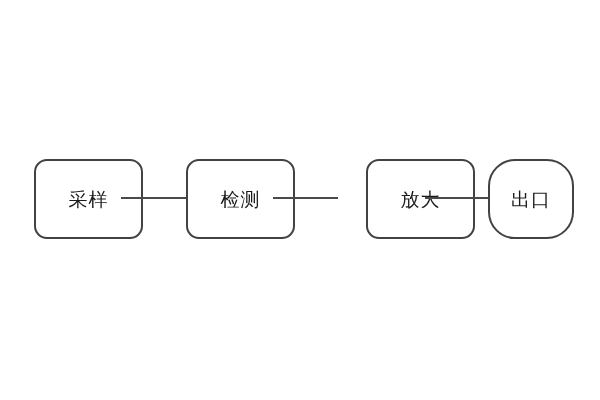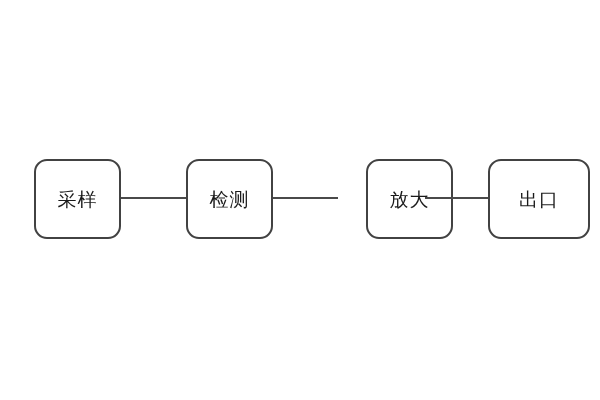--- a/index.html
+++ b/index.html
@@ -11,21 +11,21 @@
     position: relative;
     width: 600px;
     height: 400px;
     background: #ffffff;
     overflow: hidden;
     font-family: "Liberation Sans", "DejaVu Sans", sans-serif;
   }
   .flow-node {
     position: absolute;
     top: 159px;
-    width: 87px;
+    width: 109px;
     height: 80px;
     box-sizing: border-box;
     background: #ffffff;
     border: 2px solid #424242;
     border-radius: 13px;
     display: flex;
     align-items: center;
     justify-content: center;
   }
   .flow-node .node-label {
@@ -37,21 +37,21 @@
   }
   .connector {
     position: absolute;
     top: 197px;
     height: 2px;
     background: #4a4a4a;
   }
   #node-1 { left: 34px; }
   #node-2 { left: 186px; font-family: Liberation Serif, serif; }
   #node-3 { left: 338px; margin-left: 28px; }
-  #node-4 { left: 488px; width: 102px; }
+  #node-4 { left: 488px; width: 86px; border-radius: 27px; }
   #conn-1 { left: 121px; width: 65px; }
   #conn-2 { left: 273px; width: 65px; }
   #conn-3 { left: 425px; width: 63px; }
 </style>
 </head>
 <body>
 
 <div id="canvas">
 
   <div class="flow-node" id="node-1">

